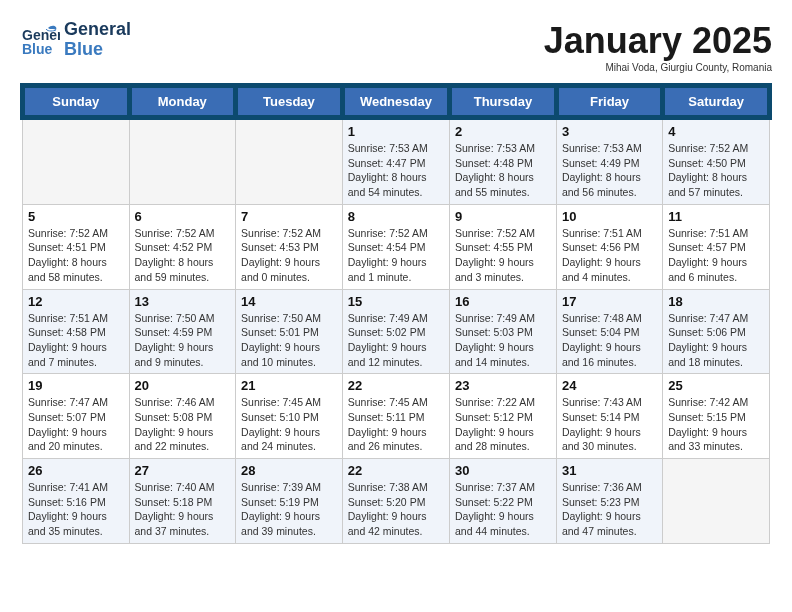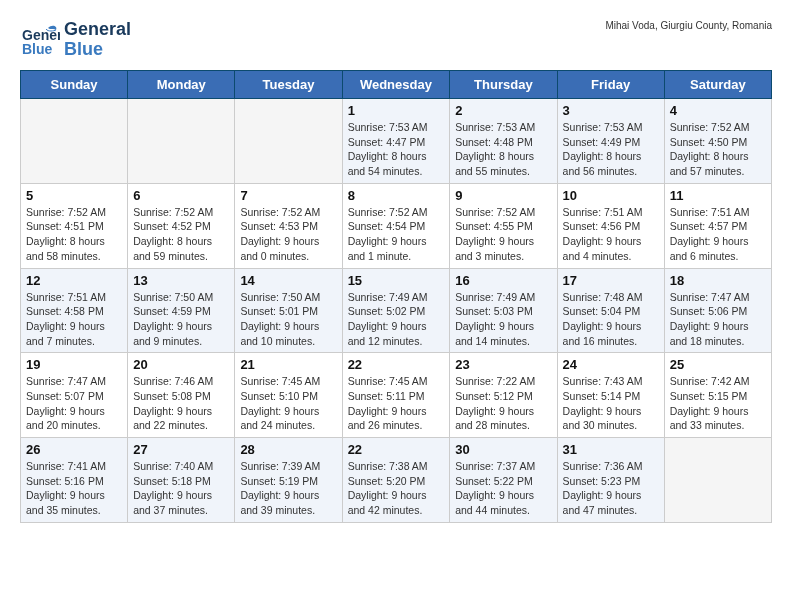--- a/index.html
+++ b/index.html
@@ -38,21 +38,21 @@
       border-collapse: collapse;
       font-size: 11px;
     }
     .calendar th {
       background-color: #3a6db5;
       color: white;
       text-align: center;
       padding: 6px 4px;
       font-size: 13px;
       font-weight: bold;
-      border: 1px solid #0c4a6e;
+      border: 5px solid #0c4a6e;
     }
     .calendar td {
       border: 1px solid #ccc;
       vertical-align: top;
       padding: 4px 5px;
       width: 108px;
       min-height: 80px;
       background: #fff;
     }
     .calendar td.empty {
@@ -88,20 +88,21 @@
           <path d="M26 9 C28 12, 34 11, 36 10" stroke="#3a7abf" stroke-width="1" fill="none"></path>
         </svg>
       </div>
       <div>
         <div style="font-size:18px;font-weight:bold;color:#1a3a5c;line-height:1.1;">General</div>
         <div style="font-size:18px;font-weight:bold;color:#3a7abf;line-height:1.1;">Blue</div>
       </div>
     </div>
   </div>
   <div class="title-block">
+    <div class="main-title">January 2025</div>
     <div class="subtitle">Mihai Voda, Giurgiu County, Romania</div>
   </div>
 </div>
 
 <table class="calendar">
   <thead>
     <tr>
     <th>Sunday</th>
         <th>Monday</th>
         <th>Tuesday</th>

